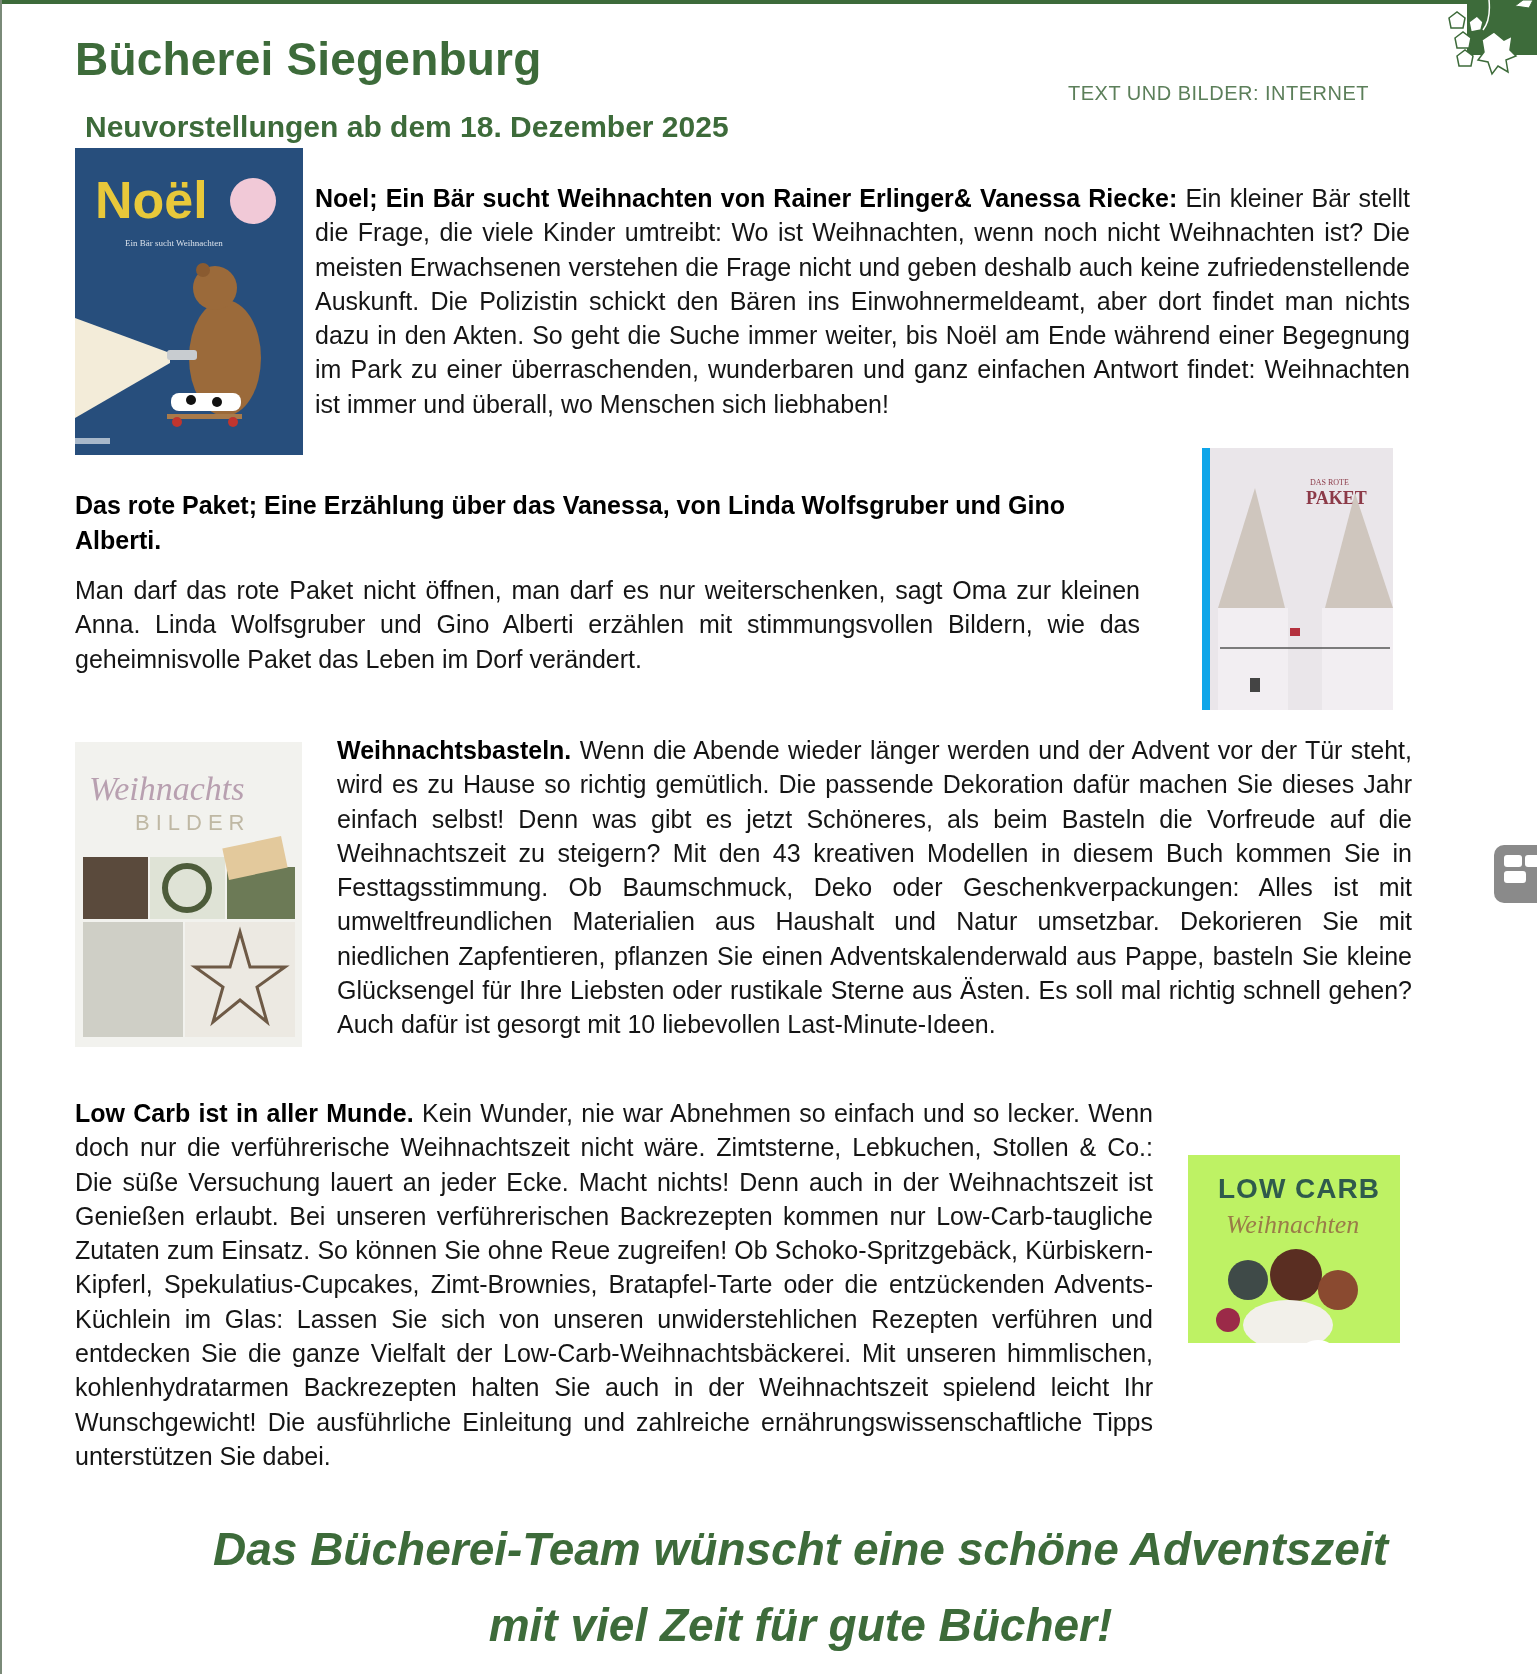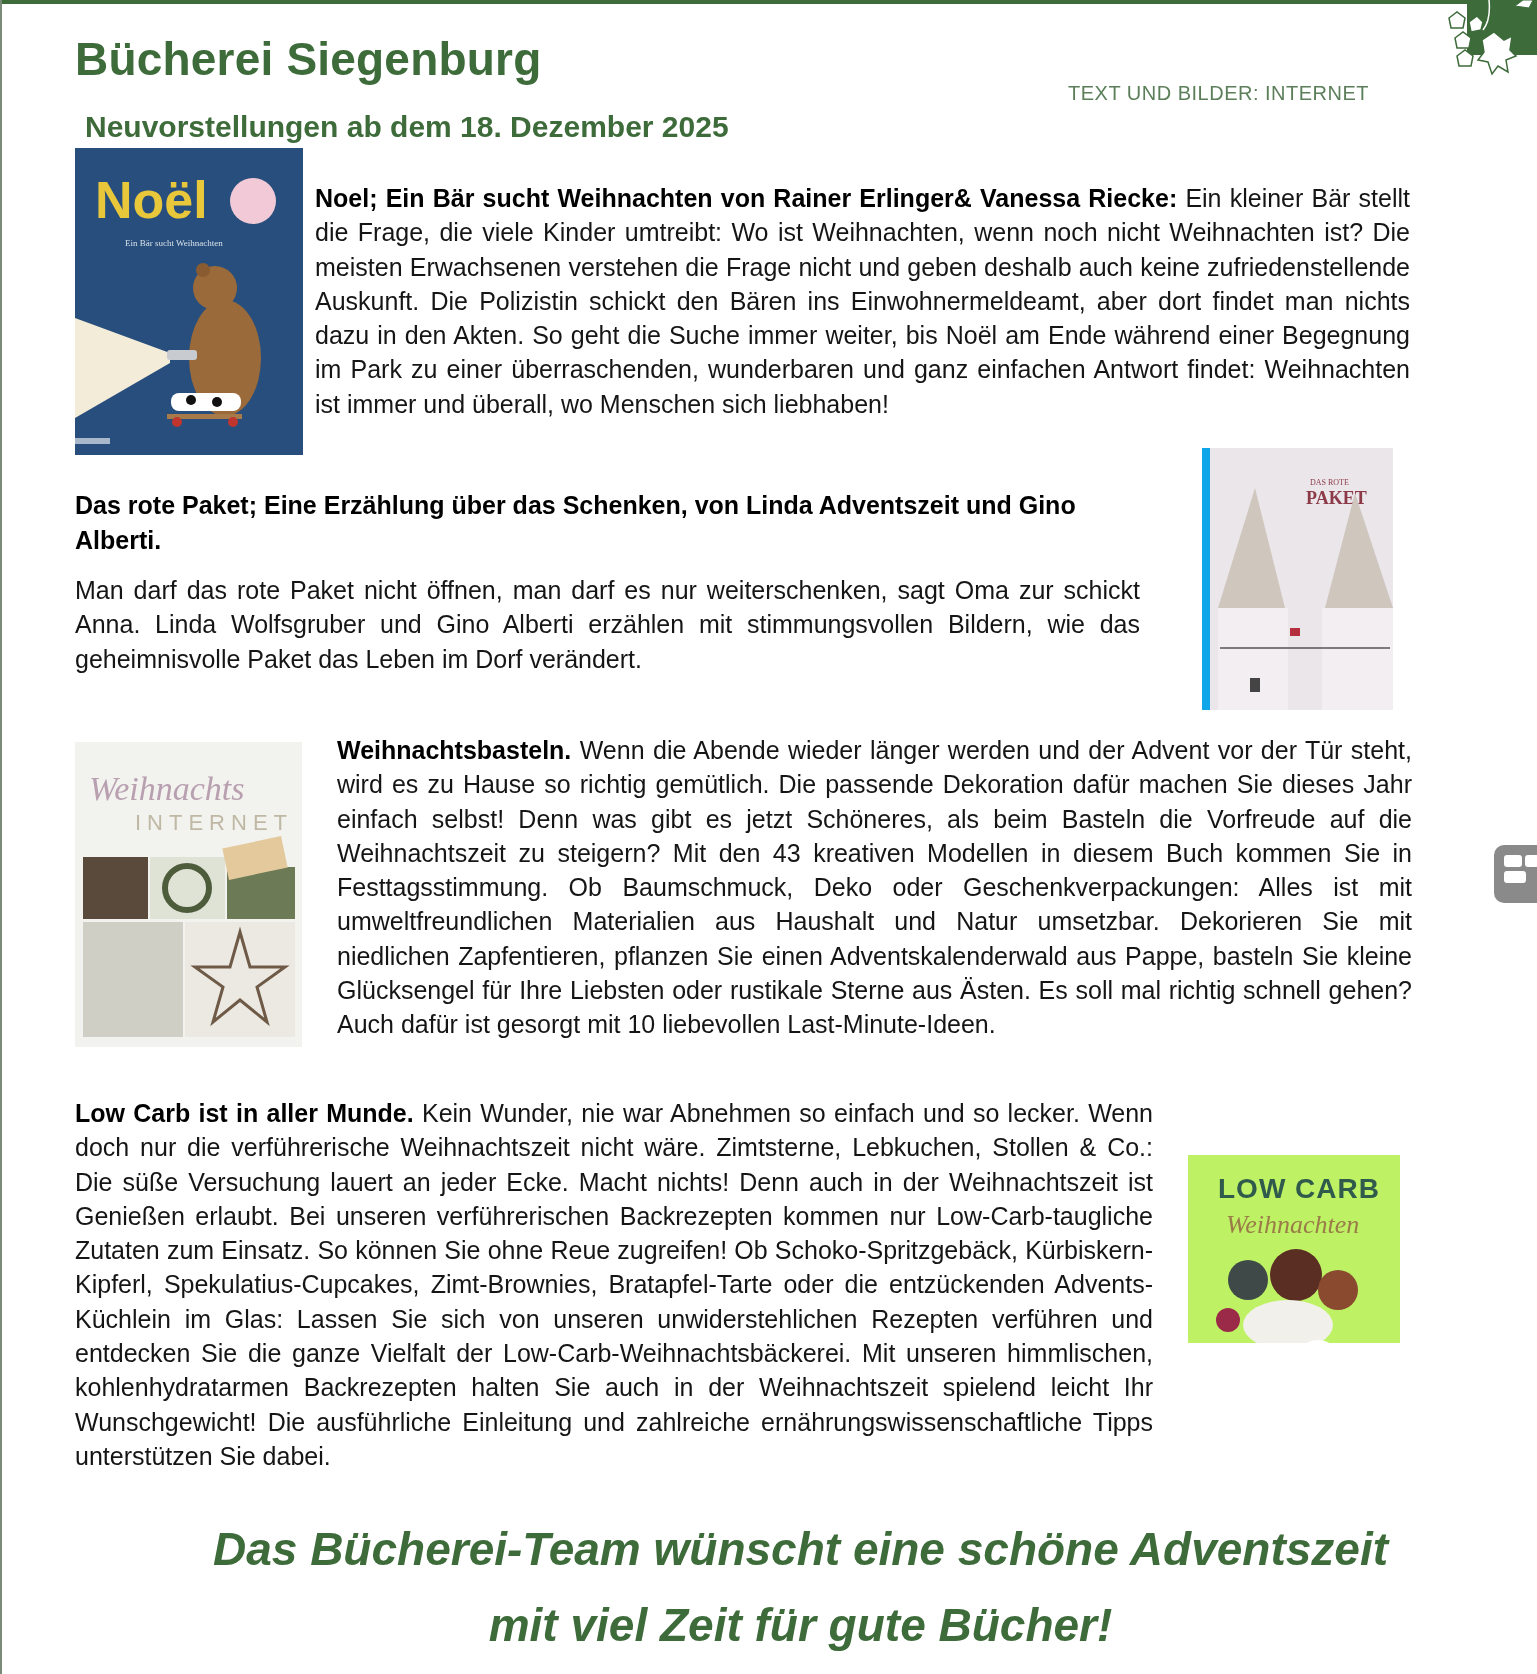--- a/index.html
+++ b/index.html
@@ -62,39 +62,39 @@
     <rect x="92" y="266" width="75" height="5" fill="#a87a4a"></rect>
     <circle cx="102" cy="274" r="5" fill="#c0352e"></circle>
       <circle cx="158" cy="274" r="5" fill="#c0352e"></circle>
     <rect x="0" y="290" width="35" height="6" fill="#ffffff" opacity="0.6"></rect>
   </svg>
 </div>
 <p class="para" style="left:315px;top:181px;width:1095px;">
   <b>Noel; Ein Bär sucht Weihnachten von Rainer Erlinger&amp; Vanessa Riecke:</b><span> Ein kleiner Bär stellt die Frage, die viele Kinder umtreibt: Wo ist Weihnachten, wenn noch nicht Weihnachten ist? Die meisten Erwachsenen verstehen die Frage nicht und geben deshalb auch keine zufriedenstellende Auskunft. Die Polizistin schickt den Bären ins Einwohnermeldeamt, aber dort findet man nichts dazu in den Akten. So geht die Suche immer weiter, bis Noël am Ende während einer Begegnung im Park zu einer überraschenden, wunderbaren und ganz einfachen Antwort findet: Weihnachten ist immer und überall, wo Menschen sich liebhaben!</span>
 </p>
 
-<p class="bold-heading" style="left:75px;top:488px;width:1070px;">Das rote Paket; Eine Erzählung über das Schenken, von Linda Adventszeit und Gino Alberti.</p>
-<p class="para" style="left:75px;top:573px;width:1065px;">Man darf das rote Paket nicht öffnen, man darf es nur weiterschenken, sagt Oma zur schickt Anna. Linda Wolfsgruber und Gino Alberti erzählen mit stimmungsvollen Bildern, wie das geheimnisvolle Paket das Leben im Dorf verändert.</p>
+<p class="bold-heading" style="left:75px;top:488px;width:1070px;">Das rote Paket; Eine Erzählung über das Vanessa, von Linda Wolfsgruber und Gino Alberti.</p>
+<p class="para" style="left:75px;top:573px;width:1065px;">Man darf das rote Paket nicht öffnen, man darf es nur weiterschenken, sagt Oma zur kleinen Anna. Linda Wolfsgruber und Gino Alberti erzählen mit stimmungsvollen Bildern, wie das geheimnisvolle Paket das Leben im Dorf verändert.</p>
 <div class="cover cover-paket">
   <div class="cover-text" style="left:100px;top:30px;font-size:8px;color:#8c3a48;">DAS ROTE</div>
   <div class="cover-text" style="left:96px;top:40px;font-size:18px;font-weight:bold;color:#8c3a48;">PAKET</div>
   <svg width="183" height="262" style="position:absolute;left:0;top:0;">
     <polygon points="8,160 45,40 75,160" fill="#cfc6be"></polygon>
     <polygon points="115,160 145,45 183,160" fill="#cfc6be"></polygon>
     <rect x="8" y="160" width="70" height="102" fill="#f2eef2"></rect>
     <rect x="112" y="160" width="71" height="102" fill="#f2eef2"></rect>
     <line x1="10" y1="200" x2="180" y2="200" stroke="#555" stroke-width="1.5"></line>
     <rect x="80" y="180" width="10" height="8" fill="#b4303e"></rect>
     <rect x="40" y="230" width="10" height="14" fill="#444"></rect>
   </svg>
 </div>
 
 <div class="cover cover-basteln">
   <div class="cover-text" style="left:14px;top:28px;font-size:34px;font-style:italic;color:#b8a0b0;">Weihnachts</div>
-  <div class="cover-text" style="left:60px;top:68px;font-size:22px;letter-spacing:6px;color:#bfb8a4;font-family:'Liberation Sans',sans-serif;">INTERNET</div>
+  <div class="cover-text" style="left:60px;top:68px;font-size:22px;letter-spacing:6px;color:#bfb8a4;font-family:'Liberation Sans',sans-serif;">BILDER</div>
   <svg width="227" height="305" style="position:absolute;left:0;top:0;">
     <rect x="8" y="115" width="65" height="62" fill="#5a4a3c"></rect>
     <rect x="75" y="115" width="75" height="62" fill="#dfe3d6"></rect>
     <circle cx="112" cy="146" r="22" fill="none" stroke="#4d5c3a" stroke-width="6"></circle>
     <rect x="152" y="125" width="68" height="52" fill="#6c7a56"></rect>
     <rect x="150" y="100" width="60" height="32" fill="#e3c99c" transform="rotate(-12 180 116)"></rect>
     <rect x="8" y="180" width="100" height="115" fill="#cfcfc6"></rect>
     <rect x="110" y="180" width="110" height="115" fill="#ece9e2"></rect>
     <polygon points="165,190 175,225 210,225 182,245 192,280 165,258 138,280 148,245 120,225 155,225" fill="none" stroke="#6e5a46" stroke-width="3"></polygon>
   </svg>

